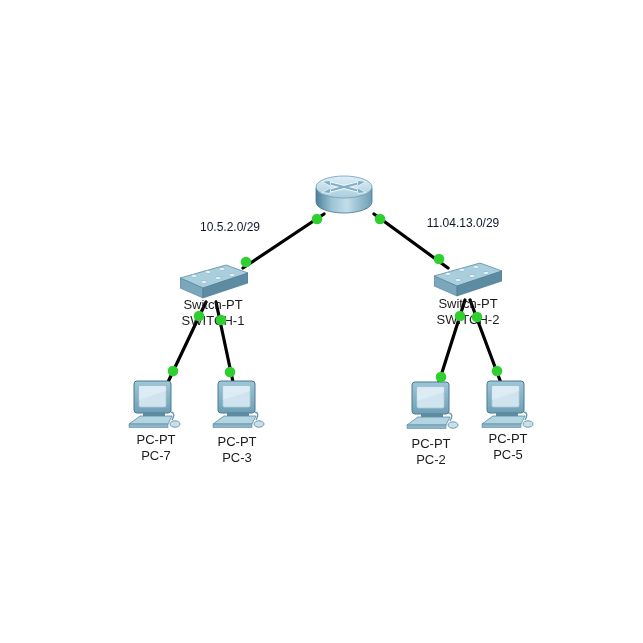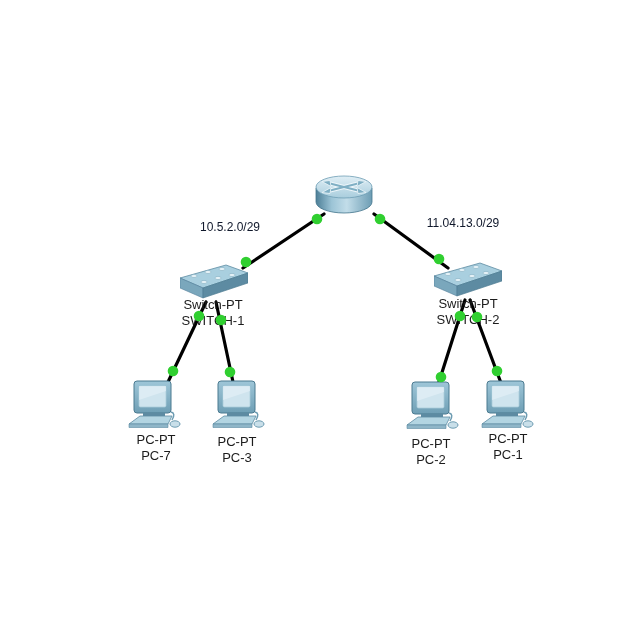--- a/index.html
+++ b/index.html
@@ -165,21 +165,21 @@
       <div>PC-2</div>
     </div>
   </div>
 
   <div class="device" style="left: 480px; top: 379px;">
     <svg class="icon" width="56" height="52" viewBox="0 0 56 52">
         <use href="#sym-pc"></use>
       </svg>
     <div class="dev-label" style="left: 28px; top: 52px;">
       <div>PC-PT</div>
-      <div>PC-1</div>
+      <div>PC-5</div>
     </div>
   </div>
 
   <div class="ip-label" style="left: 230px; top: 227px;">10.5.2.0/29</div>
   <div class="ip-label" style="left: 463px; top: 223px;">11.04.13.0/29</div>
 
   <svg id="dots-layer" xmlns="http://www.w3.org/2000/svg">
       <circle cx="317" cy="219" r="5.3" fill="#30cf30"></circle>
       <circle cx="246" cy="262" r="5.3" fill="#30cf30"></circle>
       <circle cx="380" cy="219" r="5.3" fill="#30cf30"></circle>

